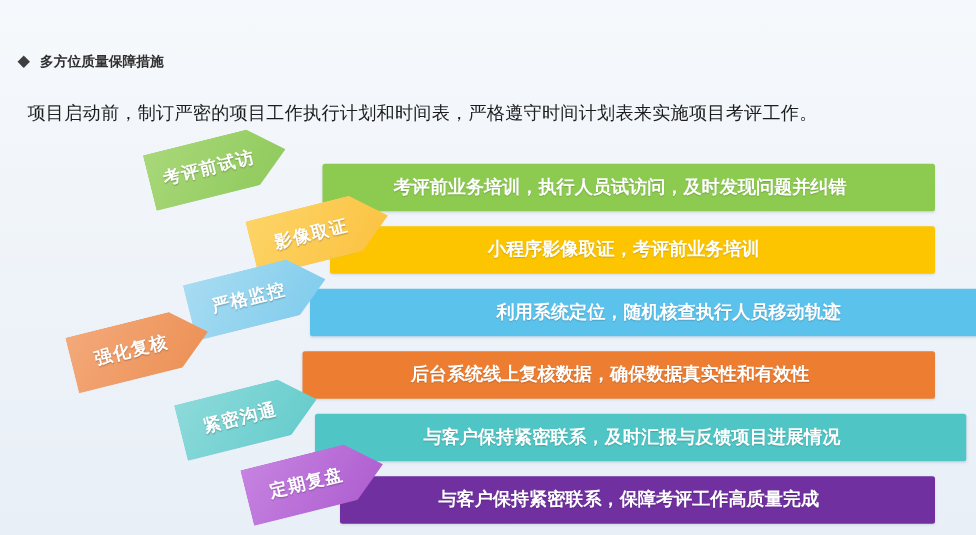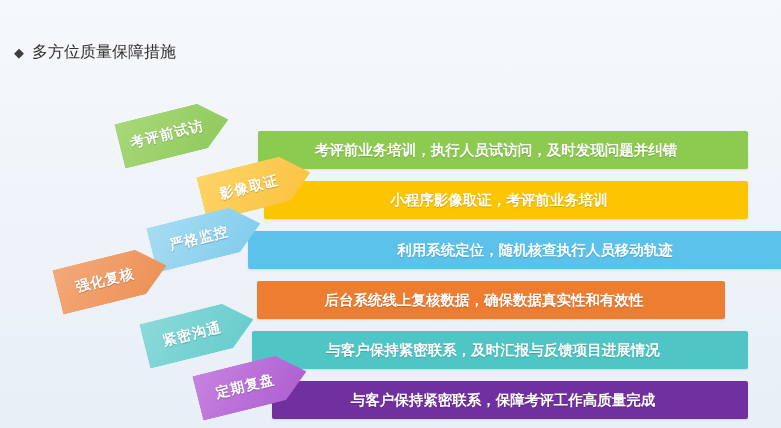--- a/index.html
+++ b/index.html
@@ -44,22 +44,22 @@
     display: flex;
     align-items: center;
     gap: 8px;
   }
   #subhead-bullet {
     font-size: 13px;
     color: #3f3f3f;
     line-height: 1;
   }
   #subhead-text {
-    font-size: 16px;
-    font-weight: normal;
+    font-size: 11px;
+    font-weight: bold;
     color: #2f2f2f;
     white-space: nowrap;
   }
   #lead-paragraph {
     position: absolute;
     left: 22px;
     top: 81px;
     font-size: 14.5px;
     color: #1d1d1d;
     letter-spacing: 0.2px;
@@ -124,20 +124,21 @@
 <body>
 
 <div id="slide">
 
 
   <div id="subhead-row">
     <span id="subhead-bullet">◆</span>
     <span id="subhead-text">多方位质量保障措施</span>
   </div>
 
+  <div id="lead-paragraph">项目启动前，制订严密的项目工作执行计划和时间表，严格遵守时间计划表来实施项目考评工作。</div>
 
   <div id="steps-layer">
       <div class="step-row" style="left: 258px; top: 131px; width: 490px; background: rgb(141, 203, 80);">
         <div class="step-row-text">考评前业务培训，执行人员试访问，及时发现问题并纠错</div>
       </div>
       <div class="tag" style="left: 118px; top: 110px; transform: rotate(-14deg); z-index: 10;">
         <div class="tag-shape" style="background: linear-gradient(135deg, rgb(169, 216, 122) 0%, rgb(142, 201, 90) 100%);"></div>
         <div class="tag-label">考评前试访</div>
       </div>
       <div class="step-row" style="left: 264px; top: 181px; width: 484px; background: rgb(253, 197, 0);">
@@ -147,28 +148,28 @@
         <div class="tag-shape" style="background: linear-gradient(135deg, rgb(253, 212, 103) 0%, rgb(251, 193, 63) 100%);"></div>
         <div class="tag-label">影像取证</div>
       </div>
       <div class="step-row" style="left: 248px; top: 231px; width: 588px; background: rgb(91, 194, 236);">
         <div class="step-row-text">利用系统定位，随机核查执行人员移动轨迹</div>
       </div>
       <div class="tag" style="left: 150px; top: 214px; transform: rotate(-14deg); z-index: 12;">
         <div class="tag-shape" style="background: linear-gradient(135deg, rgb(168, 220, 242) 0%, rgb(126, 203, 236) 100%);"></div>
         <div class="tag-label">严格监控</div>
       </div>
-      <div class="step-row" style="left: 242px; top: 281px; width: 468px; background: rgb(237, 125, 49); margin-left: 15px;">
+      <div class="step-row" style="left: 242px; top: 281px; width: 506px; background: rgb(237, 125, 49);">
         <div class="step-row-text">后台系统线上复核数据，确保数据真实性和有效性</div>
       </div>
       <div class="tag" style="left: 56px; top: 256px; transform: rotate(-14deg); z-index: 13;">
         <div class="tag-shape" style="background: linear-gradient(135deg, rgb(243, 169, 122) 0%, rgb(236, 143, 83) 100%);"></div>
         <div class="tag-label">强化复核</div>
       </div>
-      <div class="step-row" style="left: 252px; top: 331px; width: 496px; background: rgb(80, 197, 197);">
+      <div class="step-row" style="left: 252px; top: 331px; width: 496px; background: rgb(80, 197, 197); padding-left: 25px;">
         <div class="step-row-text">与客户保持紧密联系，及时汇报与反馈项目进展情况</div>
       </div>
       <div class="tag" style="left: 143px; top: 310px; transform: rotate(-14deg); z-index: 14;">
         <div class="tag-shape" style="background: linear-gradient(135deg, rgb(141, 218, 218) 0%, rgb(99, 203, 203) 100%);"></div>
         <div class="tag-label">紧密沟通</div>
       </div>
       <div class="step-row" style="left: 272px; top: 381px; width: 476px; background: rgb(112, 48, 160);">
         <div class="step-row-text">与客户保持紧密联系，保障考评工作高质量完成</div>
       </div>
       <div class="tag" style="left: 196px; top: 362px; transform: rotate(-14deg); z-index: 15;">

